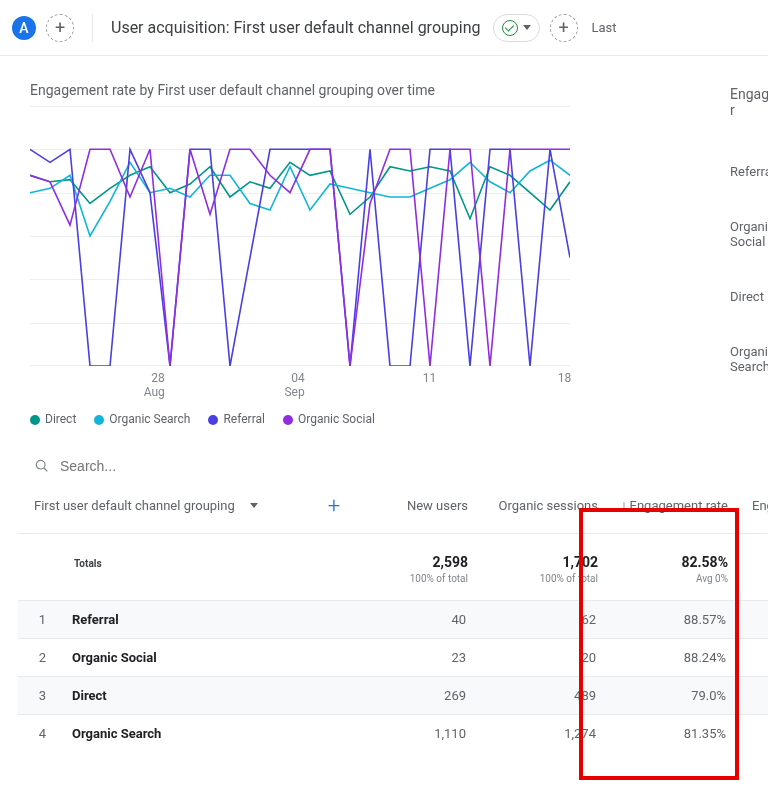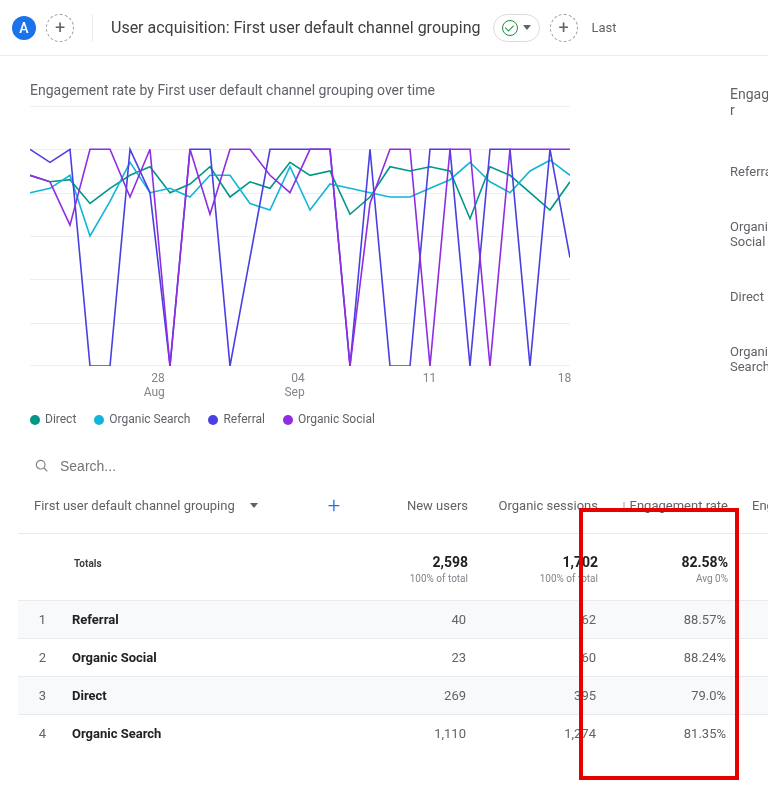--- a/index.html
+++ b/index.html
@@ -162,29 +162,29 @@
           <div style="width:28px"></div>
           <div class="r-m">40</div>
           <div class="r-m">62</div>
           <div class="r-m">88.57%</div>
         </div>
         <div class="row" style="background: rgb(255, 255, 255);">
           <div class="r-idx">2</div>
           <div class="r-name">Organic Social</div>
           <div style="width:28px"></div>
           <div class="r-m">23</div>
-          <div class="r-m">60</div>
+          <div class="r-m">20</div>
           <div class="r-m">88.24%</div>
         </div>
         <div class="row" style="background: rgb(248, 249, 250);">
           <div class="r-idx">3</div>
           <div class="r-name">Direct</div>
           <div style="width:28px"></div>
           <div class="r-m">269</div>
-          <div class="r-m">395</div>
+          <div class="r-m">489</div>
           <div class="r-m">79.0%</div>
         </div>
         <div class="row" style="background: rgb(255, 255, 255);">
           <div class="r-idx">4</div>
           <div class="r-name">Organic Search</div>
           <div style="width:28px"></div>
           <div class="r-m">1,110</div>
           <div class="r-m">1,274</div>
           <div class="r-m">81.35%</div>
         </div>

